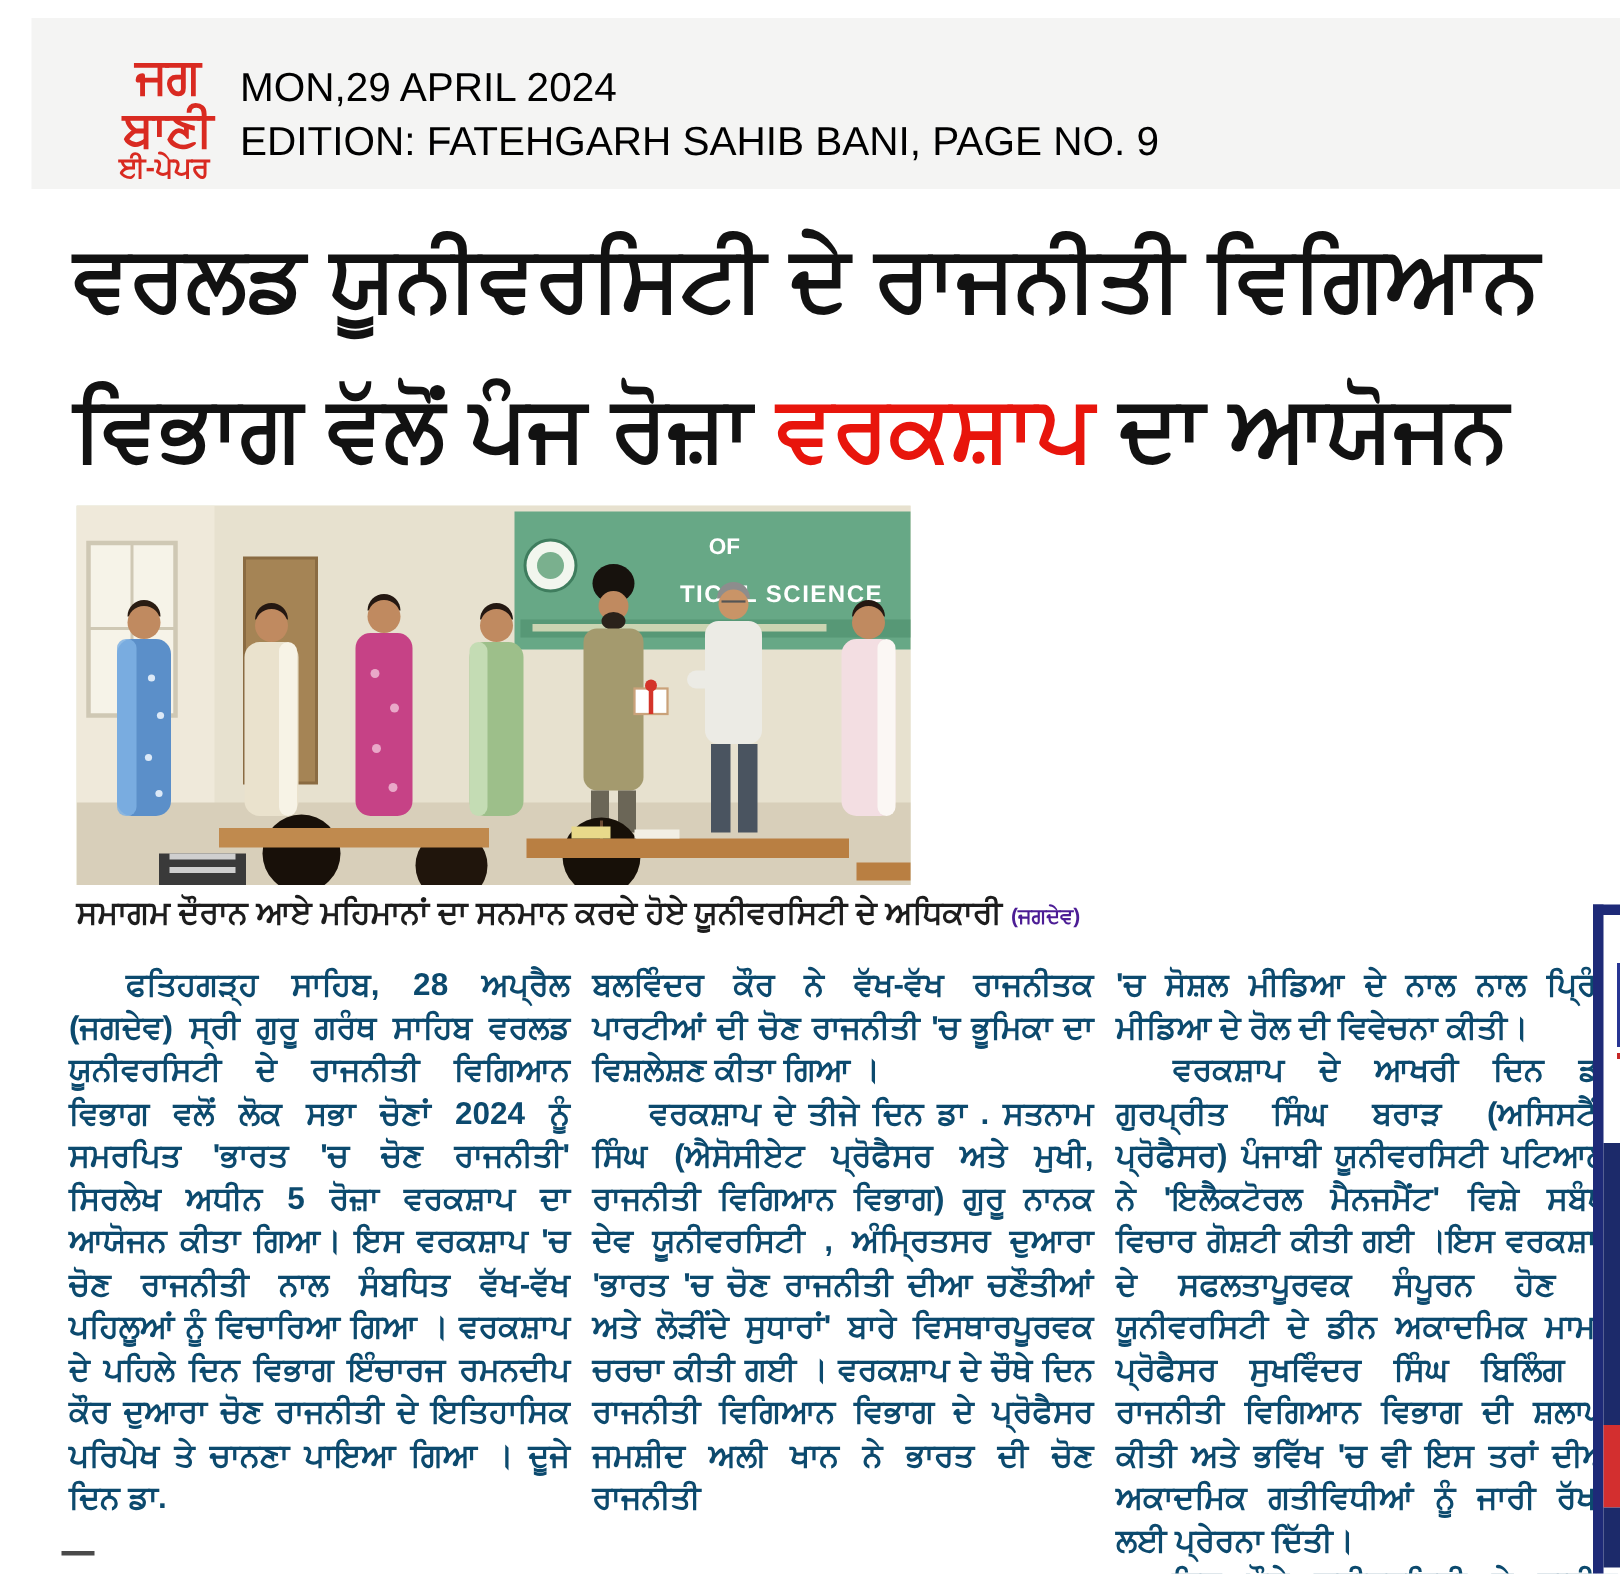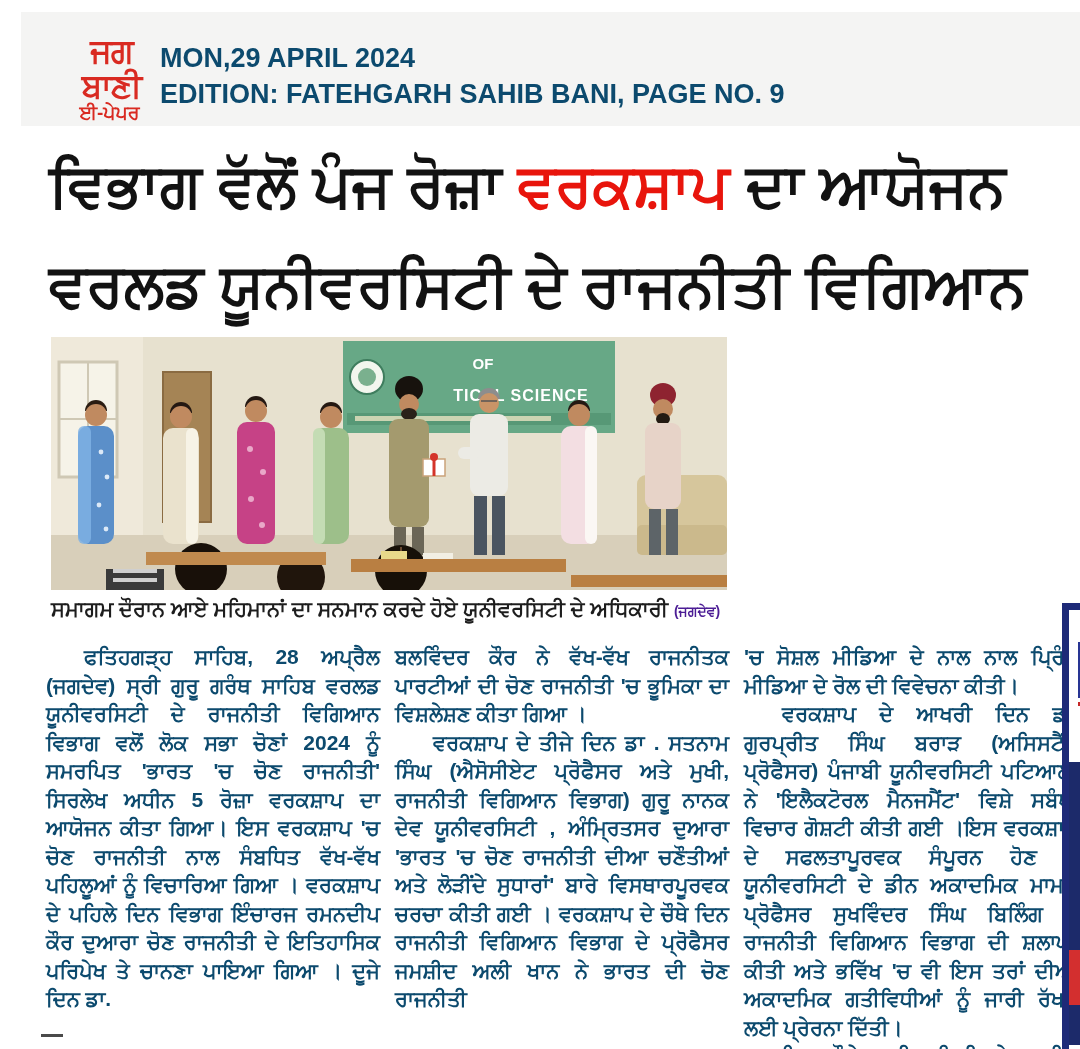--- a/index.html
+++ b/index.html
@@ -10,29 +10,29 @@
   .abs{position:absolute;margin-left:21px;}
 
   
   .masthead{left:0;top:12px;width:1080px;height:114px;background:#f4f4f3;}
   .logo{left:22px;top:22px;width:95px;text-align:center;}
   .logo-main{font-size:34px;font-weight:bold;color:#d built;}
   .logo-main,.logo-sub{color:#d92a21;line-height:1.05;font-weight:bold;}
   .logo-main{font-size:33px;letter-spacing:-1px;}
   .logo-sub{font-size:19px;text-align:center;padding-right:4px;}
   .head-lines{left:118px;top:28px;}
-  .head-line{font-size:27px;font-weight:bold;color:#0c4a6e;line-height:36px;white-space:nowrap;}
+  .head-line{font-size:27px;font-weight:normal;color:#000000;line-height:36px;white-space:nowrap;}
 
   
   .headline{left:28px;top:136px;width:1030px;color:#121212;font-weight:bold;}
   .hl-line{font-size:60px;line-height:100px;white-space:nowrap;letter-spacing:0px;}
   .hl-red{color:#e8150c;}
 
   
-  .photo{left:30px;top:337px;width:676px;height:253px;background:#e7e1cf;overflow:hidden;}
+  .photo{left:30px;top:337px;width:556px;height:253px;background:#e7e1cf;overflow:hidden;}
   .caption{left:30px;top:597px;width:690px;font-size:21px;font-weight:bold;color:#1d1d1d;white-space:nowrap;}
   .caption .credit{font-size:14px;font-weight:bold;color:#4c1d95;}
 
   
   .columns{left:25px;top:643px;width:1032px;height:400px;display:flex;gap:15px;}
   .col{flex:1 1 0;color:#0c4a6e;font-size:21px;line-height:28.5px;text-align:justify;font-weight:600;}
   .col p{margin:0;}
   .col p.indent{text-indent:38px;}
 
   
@@ -54,22 +54,22 @@
     <div class="logo-main">ਜਗ ਬਾਣੀ</div>
     <div class="logo-sub">ਈ-ਪੇਪਰ</div>
   </div>
   <div class="abs head-lines">
     <div class="head-line">MON,29 APRIL 2024</div>
     <div class="head-line">EDITION: FATEHGARH SAHIB BANI, PAGE NO. 9</div>
   </div>
 </div>
 
 <div class="abs headline">
+  <div class="hl-line">ਵਰਲਡ ਯੂਨੀਵਰਸਿਟੀ ਦੇ ਰਾਜਨੀਤੀ ਵਿਗਿਆਨ</div>
   <div class="hl-line"><span>ਵਿਭਾਗ ਵੱਲੋਂ ਪੰਜ ਰੋਜ਼ਾ </span><span class="hl-red">ਵਰਕਸ਼ਾਪ</span><span> ਦਾ ਆਯੋਜਨ</span></div>
-  <div class="hl-line">ਵਰਲਡ ਯੂਨੀਵਰਸਿਟੀ ਦੇ ਰਾਜਨੀਤੀ ਵਿਗਿਆਨ</div>
 </div>
 
 <div class="abs photo">
   <svg width="676" height="253" viewBox="0 0 676 253">
 
     <rect x="0" y="0" width="676" height="253" fill="#e7e1cf"></rect>
     <rect x="0" y="0" width="92" height="253" fill="#efe9da"></rect>
     <rect x="0" y="198" width="676" height="55" fill="#d8cfba"></rect>
 
     <g>

